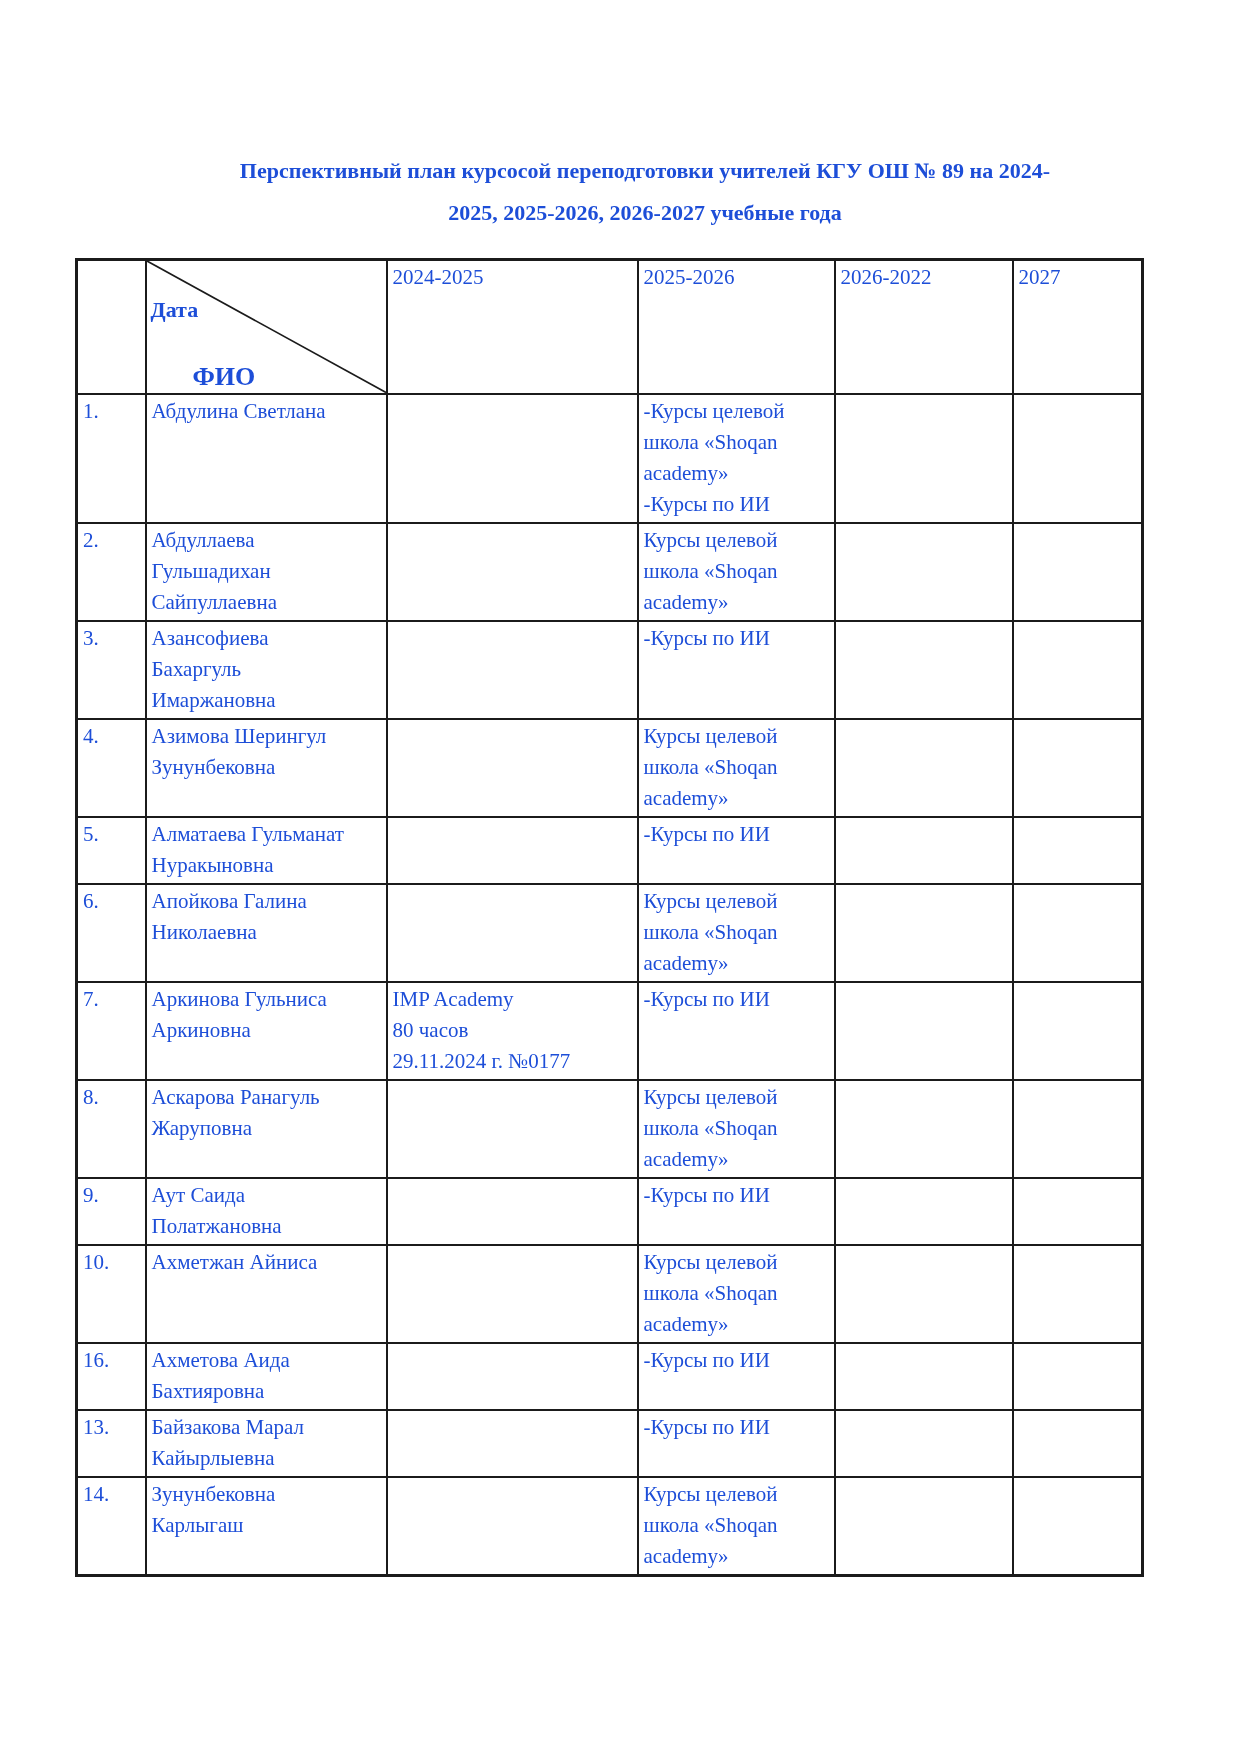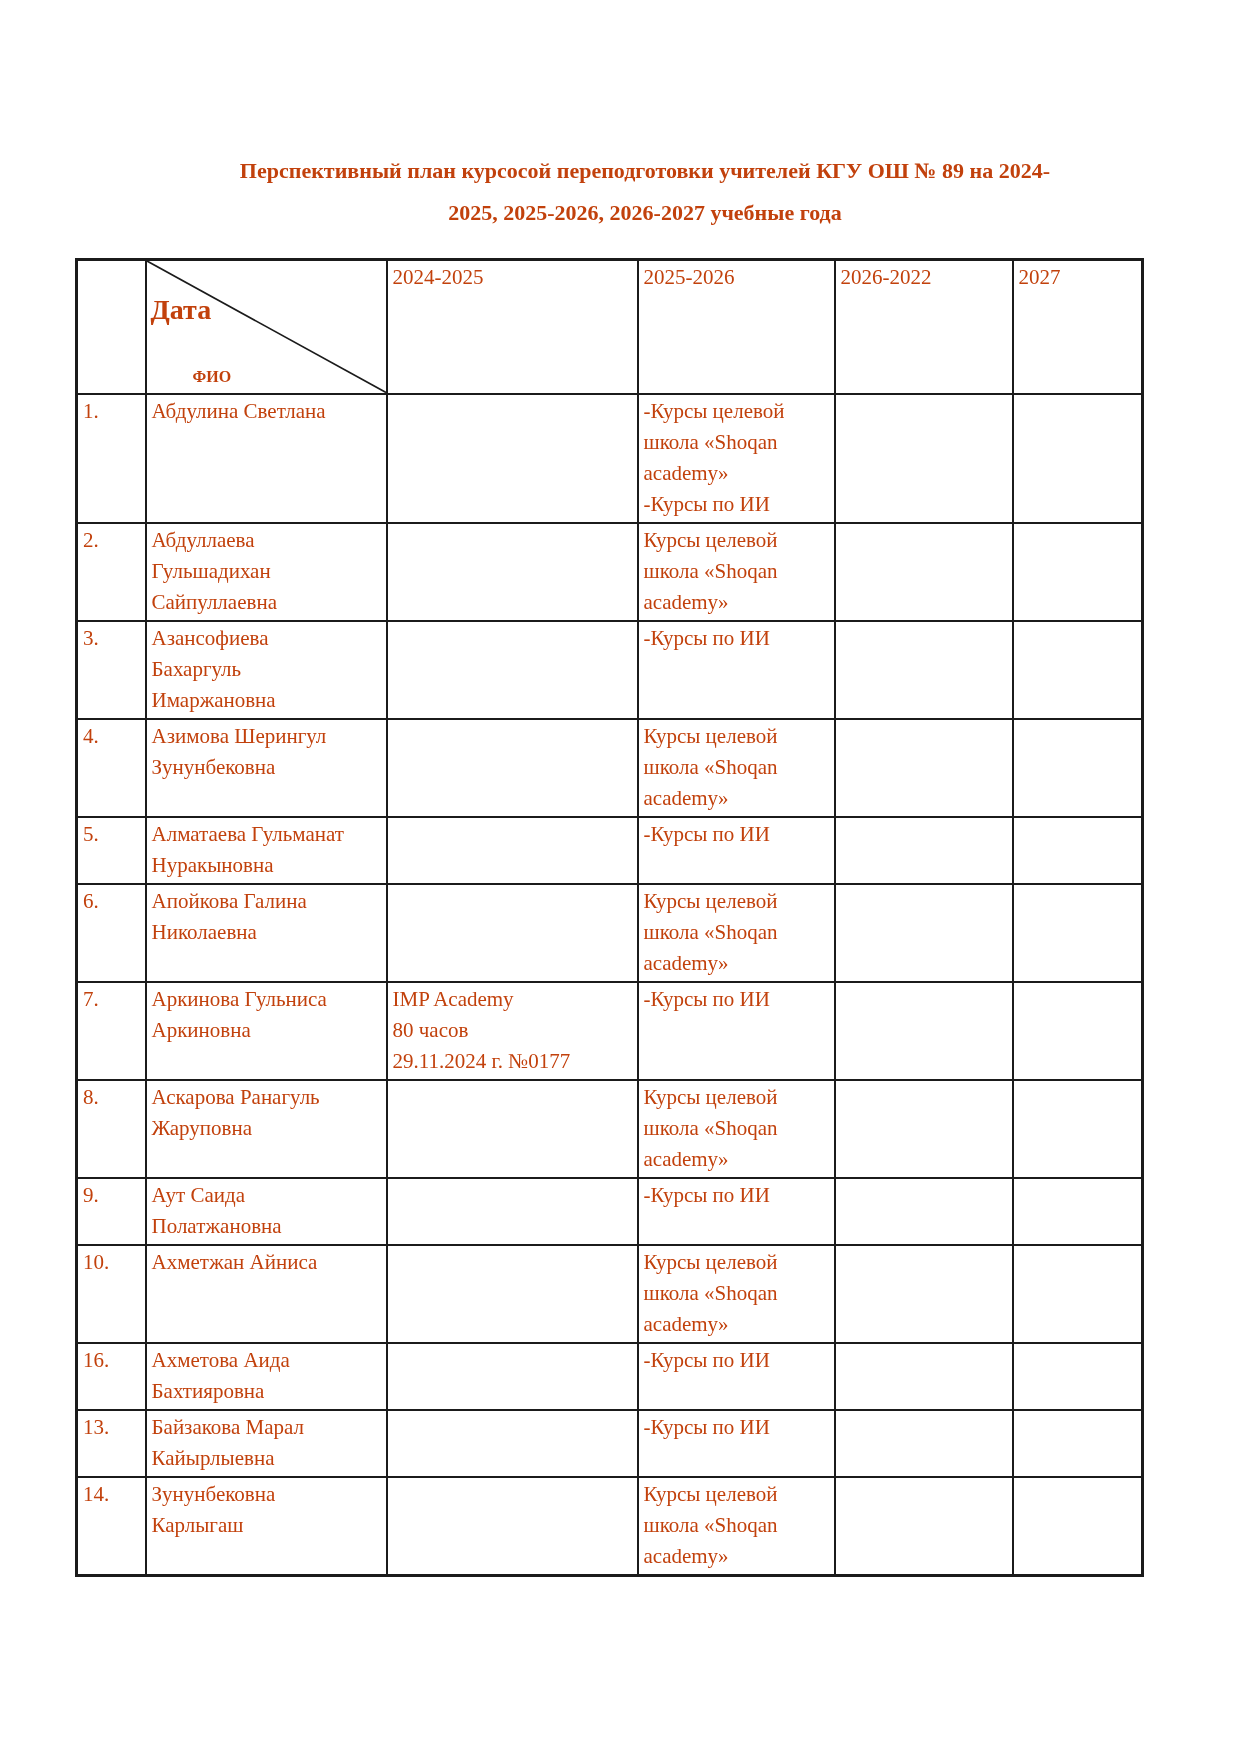--- a/index.html
+++ b/index.html
@@ -1,21 +1,21 @@
 <!DOCTYPE html>
 <html><head>
 <meta charset="utf-8">
 <style>
   html, body { margin:0; padding:0; background:#ffffff; }
   .page {
     position: relative;
     width: 1240px;
     height: 1755px;
     background: #ffffff;
-    color: #c2410c;
+    color: #1d4ed8;
     font-family: "Liberation Serif", "DejaVu Serif", serif;
     overflow: hidden;
   }
   .doc-title {
     position: absolute;
     top: 150px;
     left: 120px;
     width: 1050px;
     text-align: center;
     font-weight: bold;
@@ -43,25 +43,25 @@
   }
   .plan-table thead tr { height: 134px; }
   .year-th { font-weight: bold; }
   .corner-cell { position: relative; padding: 0 !important; }
   .corner-cell .diag-svg {
     position: absolute; top: 0; left: 0;
     width: 100%; height: 100%; display: block;
   }
   .corner-cell .date-lbl {
     position: absolute; top: 36px; left: 4px;
-    font-weight: bold; font-size: 28px; line-height: 26px;
+    font-weight: bold; font-size: 22px; line-height: 26px;
   }
   .corner-cell .fio-lbl {
     position: absolute; bottom: 3px; left: 46px;
-    font-weight: bold; font-size: 16px; line-height: 26px; font-family: Liberation Serif, serif;
+    font-weight: bold; font-size: 26px; line-height: 26px; font-family: Liberation Serif, serif;
   }
   .num-cell { text-align: center; padding-right: 12px !important; }
   .name-cell, .course-cell { white-space: pre-line; }
 </style>
 </head>
 <body>
 
 <div class="page">
 
   <div class="doc-title">

